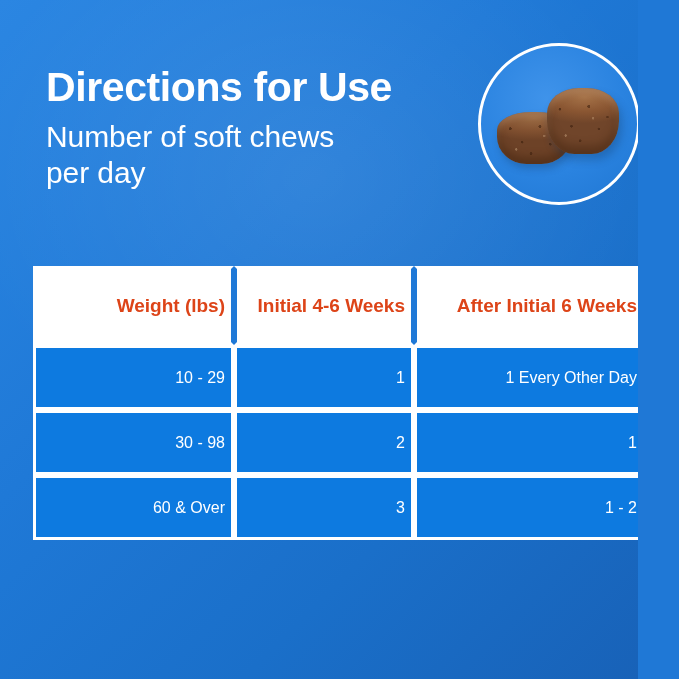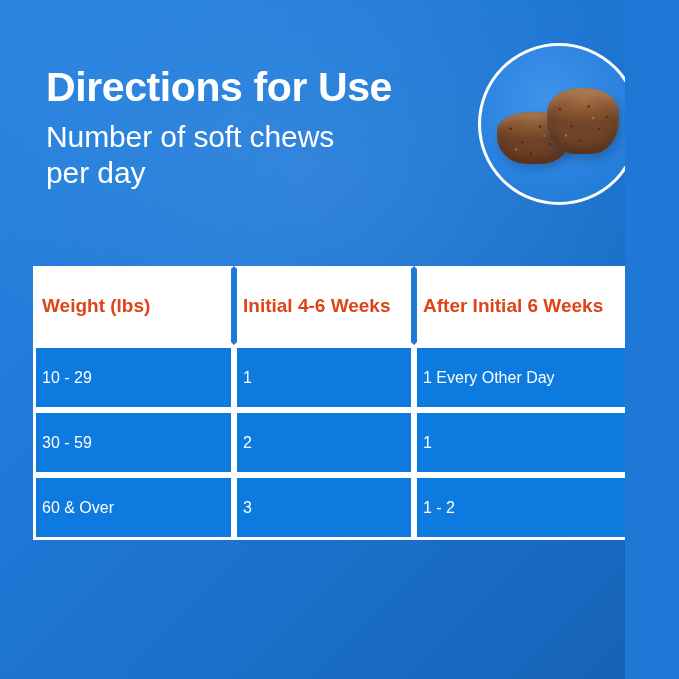--- a/index.html
+++ b/index.html
@@ -14,20 +14,21 @@
     background: #1f78d6;
   }
 
   #canvas {
     position: relative;
     width: 625px;
     height: 679px;
     background:
       linear-gradient(135deg, #2b86e2 0%, #1f79d7 38%, #1a6fc9 70%, #1862b8 100%);
     overflow: hidden;
+    padding-left: 13px;
   }
 
   
   #canvas::before {
     content: "";
     position: absolute;
     left: 0; top: 0;
     width: 679px; height: 679px;
     background: radial-gradient(ellipse 520px 420px at 46% 26%, rgba(255,255,255,0.085) 0%, rgba(255,255,255,0.0) 68%);
     pointer-events: none;
@@ -124,21 +125,21 @@
     left: 33px;
     top: 266px;
     width: 613px;
     border-collapse: separate;
     border-spacing: 0;
     table-layout: fixed;
   }
   .dose-table th,
   .dose-table td {
     box-sizing: border-box;
-    text-align: left;
+    text-align: right;
     vertical-align: middle;
     border: 3px solid #ffffff;
     padding: 0 6px;
   }
   .dose-table thead th {
     background: #ffffff;
     color: #dd4418;
     font-size: 19px;
     font-weight: 700;
     line-height: 1.22;
@@ -188,21 +189,21 @@
         <th class="col-after">After Initial 6 Weeks</th>
       </tr>
     </thead>
     <tbody>
       <tr>
         <td class="col-weight">10 - 29</td>
         <td class="col-initial">1</td>
         <td class="col-after">1 Every Other Day</td>
       </tr>
       <tr>
-        <td class="col-weight">30 - 59</td>
+        <td class="col-weight">30 - 98</td>
         <td class="col-initial">2</td>
         <td class="col-after">1</td>
       </tr>
       <tr>
         <td class="col-weight">60 &amp; Over</td>
         <td class="col-initial">3</td>
         <td class="col-after">1 - 2</td>
       </tr>
     </tbody>
   </table>

